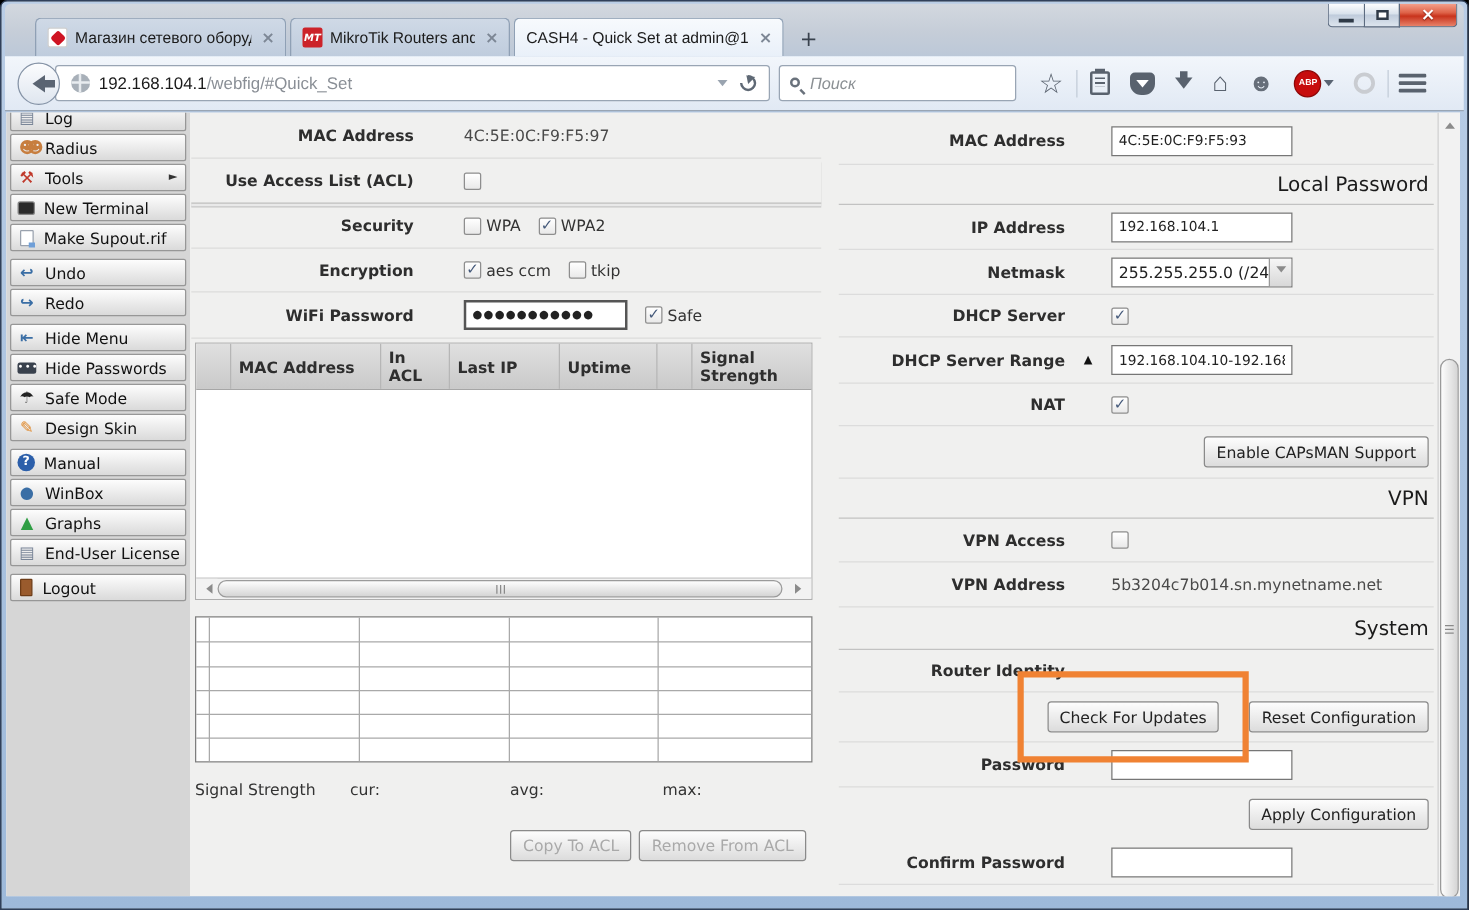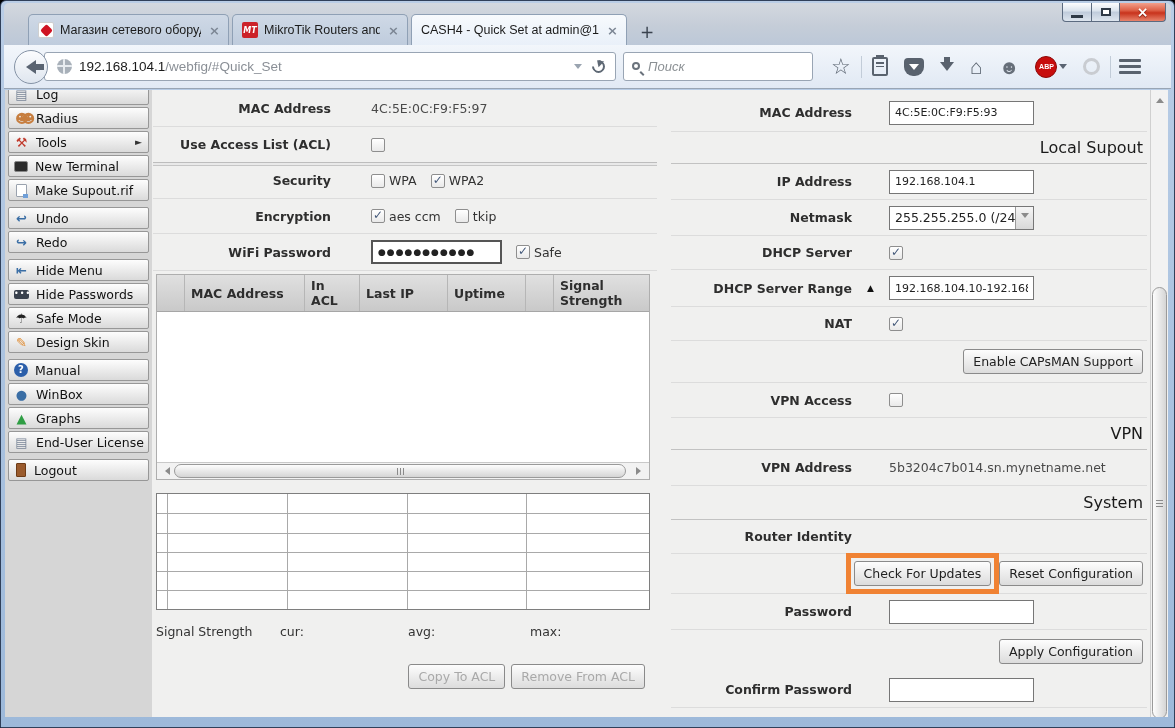--- a/index.html
+++ b/index.html
@@ -148,21 +148,21 @@
   .rrow .lbl{width:181px;text-align:right;flex:0 0 auto;}
   .rrow .ctl{margin-left:37px;display:flex;align-items:center;}
   .rhead{justify-content:flex-end;font-size:16px;color:#1a1a1a;padding-right:4px;border-bottom:1px solid #c2c2c2;}
   .rinp{width:145px;}
   .select{width:145px;height:24px;border:1px solid #767676;background:#fff;display:flex;align-items:stretch;}
   .select .val{flex:1;padding:3px 5px;color:#222;white-space:nowrap;overflow:hidden;}
   .select .dd{width:18px;border-left:1px solid #999;background:linear-gradient(180deg,#f6f6f6,#d8d8d8);
     display:flex;align-items:center;justify-content:center;}
   .sortasc{position:absolute;left:196px;font-size:9px;color:#111;}
   .btn-right{justify-content:flex-end;padding-right:4px;display:flex;align-items:center;}
-  .hlwrap{border:5px solid #f08233;padding:3px;display:inline-flex;background:transparent;z-index:3;position:relative;}
+  .hlwrap{border:5px solid #f08233;padding:19px;display:inline-flex;background:transparent;z-index:3;position:relative;}
   
   .vscroll{position:absolute;left:1145px;top:0;width:18px;height:627px;background:#f2f2f2;border-left:1px solid #d0d0d0;
     display:flex;flex-direction:column;}
   .vsbtn{height:17px;display:flex;align-items:center;justify-content:center;}
   .vtrack{flex:1;position:relative;}
   .vthumb{position:absolute;left:1px;right:1px;top:180px;height:432px;border:1px solid #9a9a9a;border-radius:8px;
     background:linear-gradient(90deg,#fdfdfd,#d5d5d5);display:flex;flex-direction:column;align-items:center;justify-content:center;gap:2px;}
   .vthumb i{height:1px;width:7px;background:#8a8a8a;}
   .botframe{position:absolute;left:0;right:0;bottom:0;height:12px;}
 </style>
@@ -418,21 +418,21 @@
       </div>
     </div>
 
     <div class="rightcol">
       <div class="rrow" style="height:38px">
         <span class="lbl lblb">MAC Address</span>
         <span class="ctl">
             <input class="inp rinp" value="4C:5E:0C:F9:F5:93" style="">
           </span>
       </div>
-      <div class="rrow rhead" style="height:32px">Local Supout</div>
+      <div class="rrow rhead" style="height:32px">Local Password</div>
       <div class="rrow" style="height:36px">
         <span class="lbl lblb">IP Address</span>
         <span class="ctl">
             <input class="inp rinp" value="192.168.104.1" style="">
           </span>
       </div>
       <div class="rrow" style="height:36px">
         <span class="lbl lblb">Netmask</span>
         <span class="ctl">
           <span class="select">
@@ -462,27 +462,27 @@
         <span class="lbl lblb">NAT</span>
         <span class="ctl">
             <span class="chk">
               <span class="mark">✓</span>
             </span>
           </span>
       </div>
       <div class="rrow btn-right" style="height:42px">
         <span class="wfbtn">Enable CAPsMAN Support</span>
       </div>
+      <div class="rrow rhead" style="height:32px">VPN</div>
       <div class="rrow" style="height:35px">
         <span class="lbl lblb">VPN Access</span>
         <span class="ctl">
             <span class="chk"></span>
           </span>
       </div>
-      <div class="rrow rhead" style="height:32px">VPN</div>
       <div class="rrow" style="height:36px">
         <span class="lbl lblb">VPN Address</span>
         <span class="ctl valtext">5b3204c7b014.sn.mynetname.net</span>
       </div>
       <div class="rrow rhead" style="height:34px">System</div>
       <div class="rrow" style="height:34px">
         <span class="lbl lblb">Router Identity</span>
       </div>
       <div class="rrow btn-right" style="height:40px">
         <span class="hlwrap">

